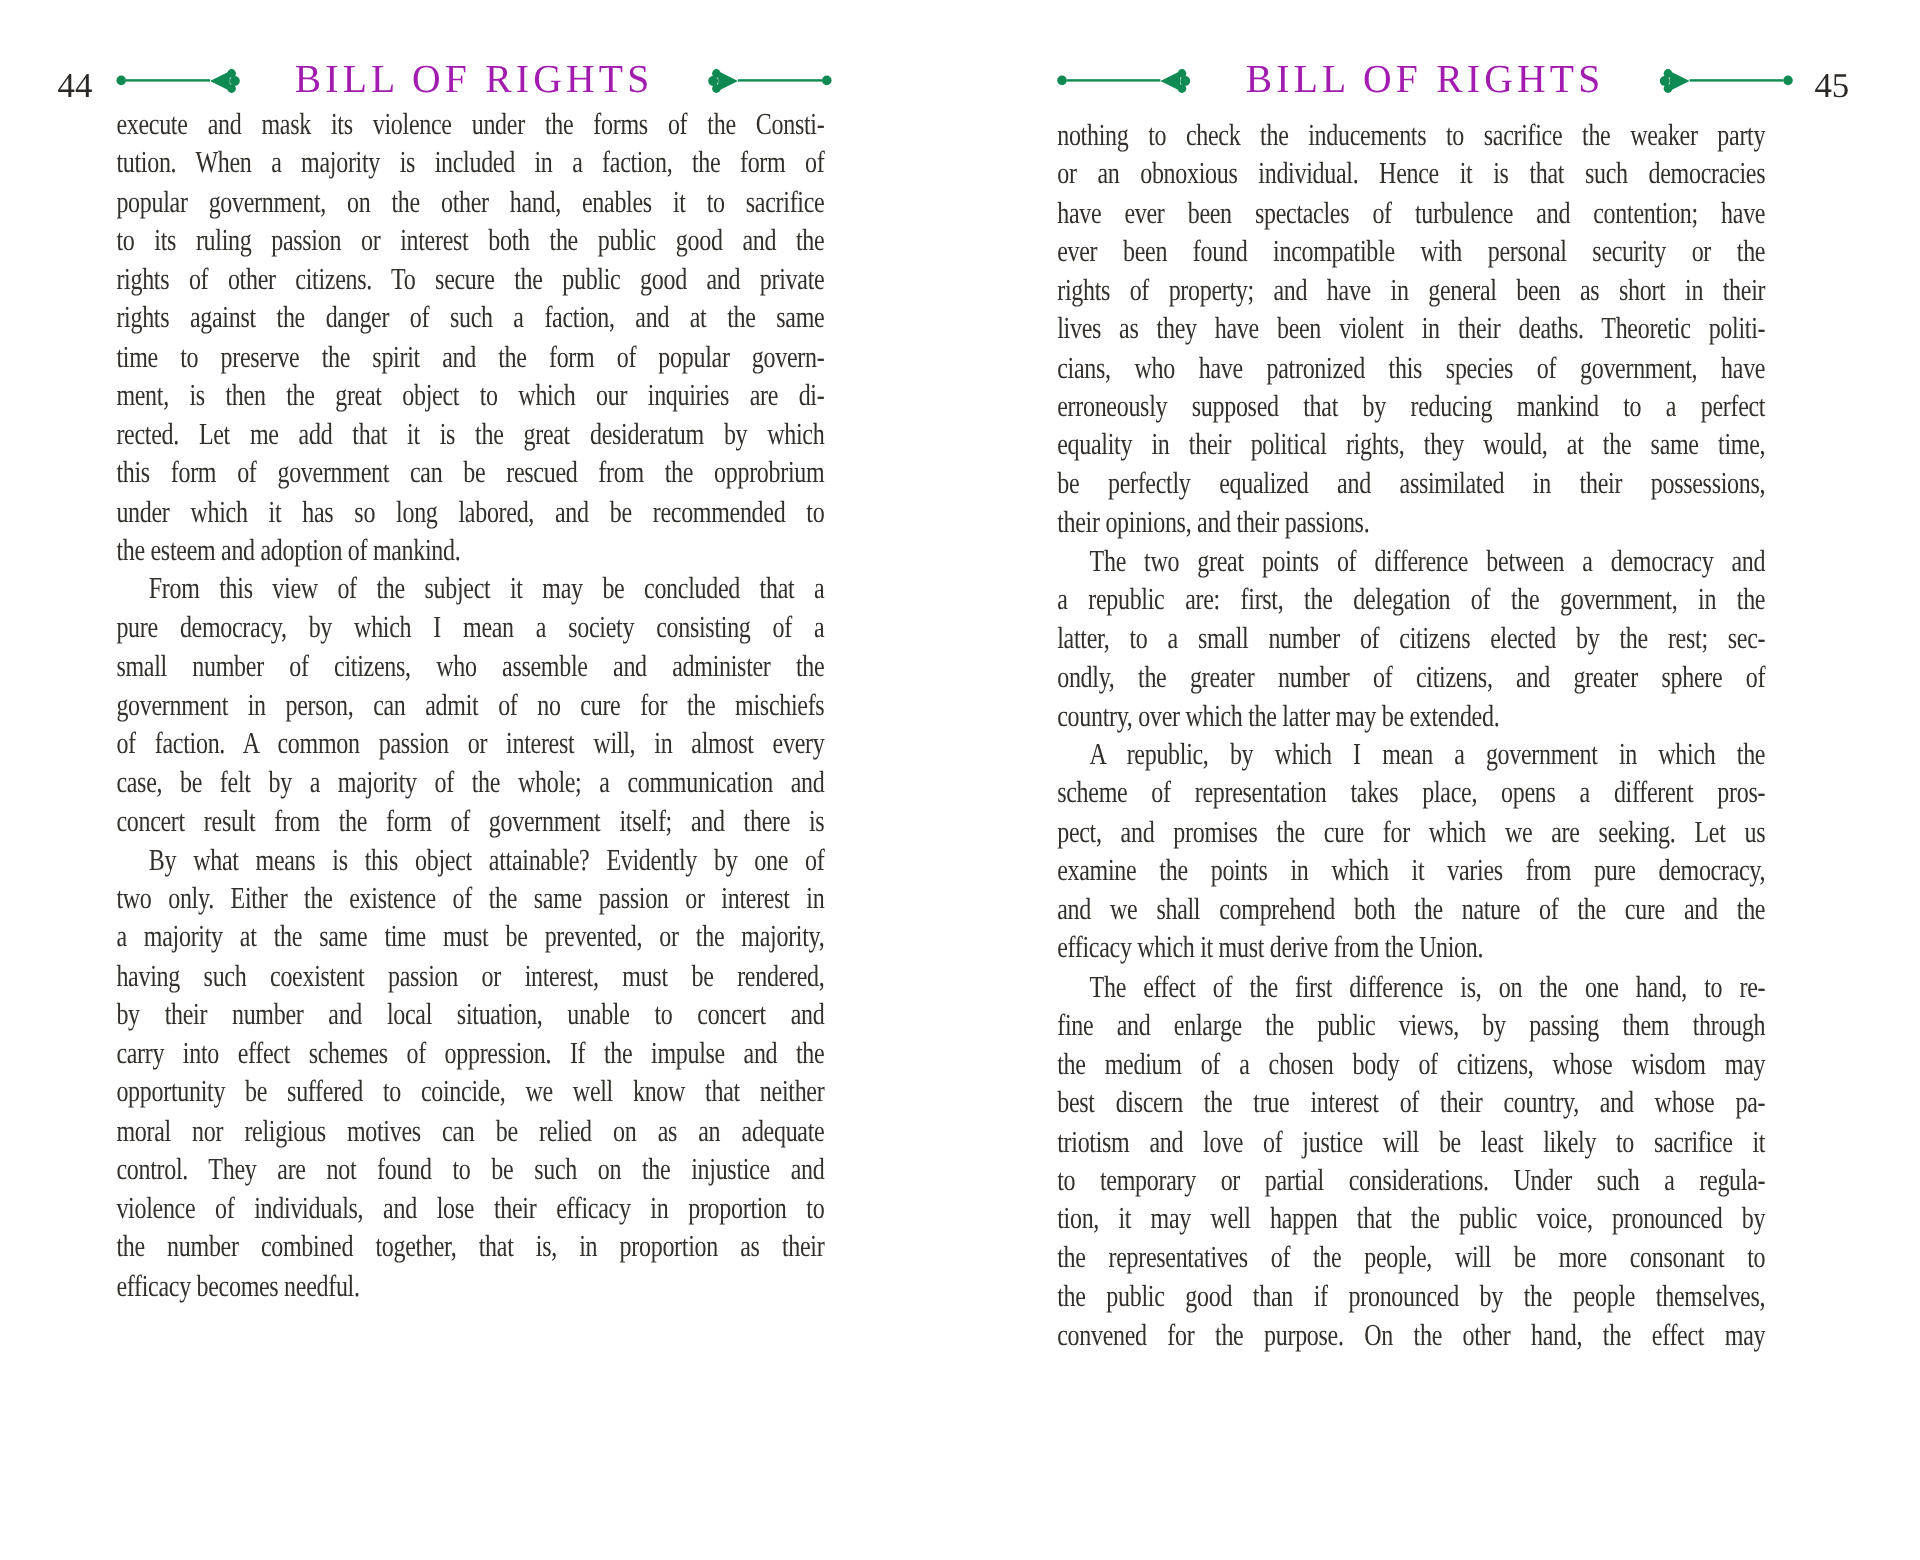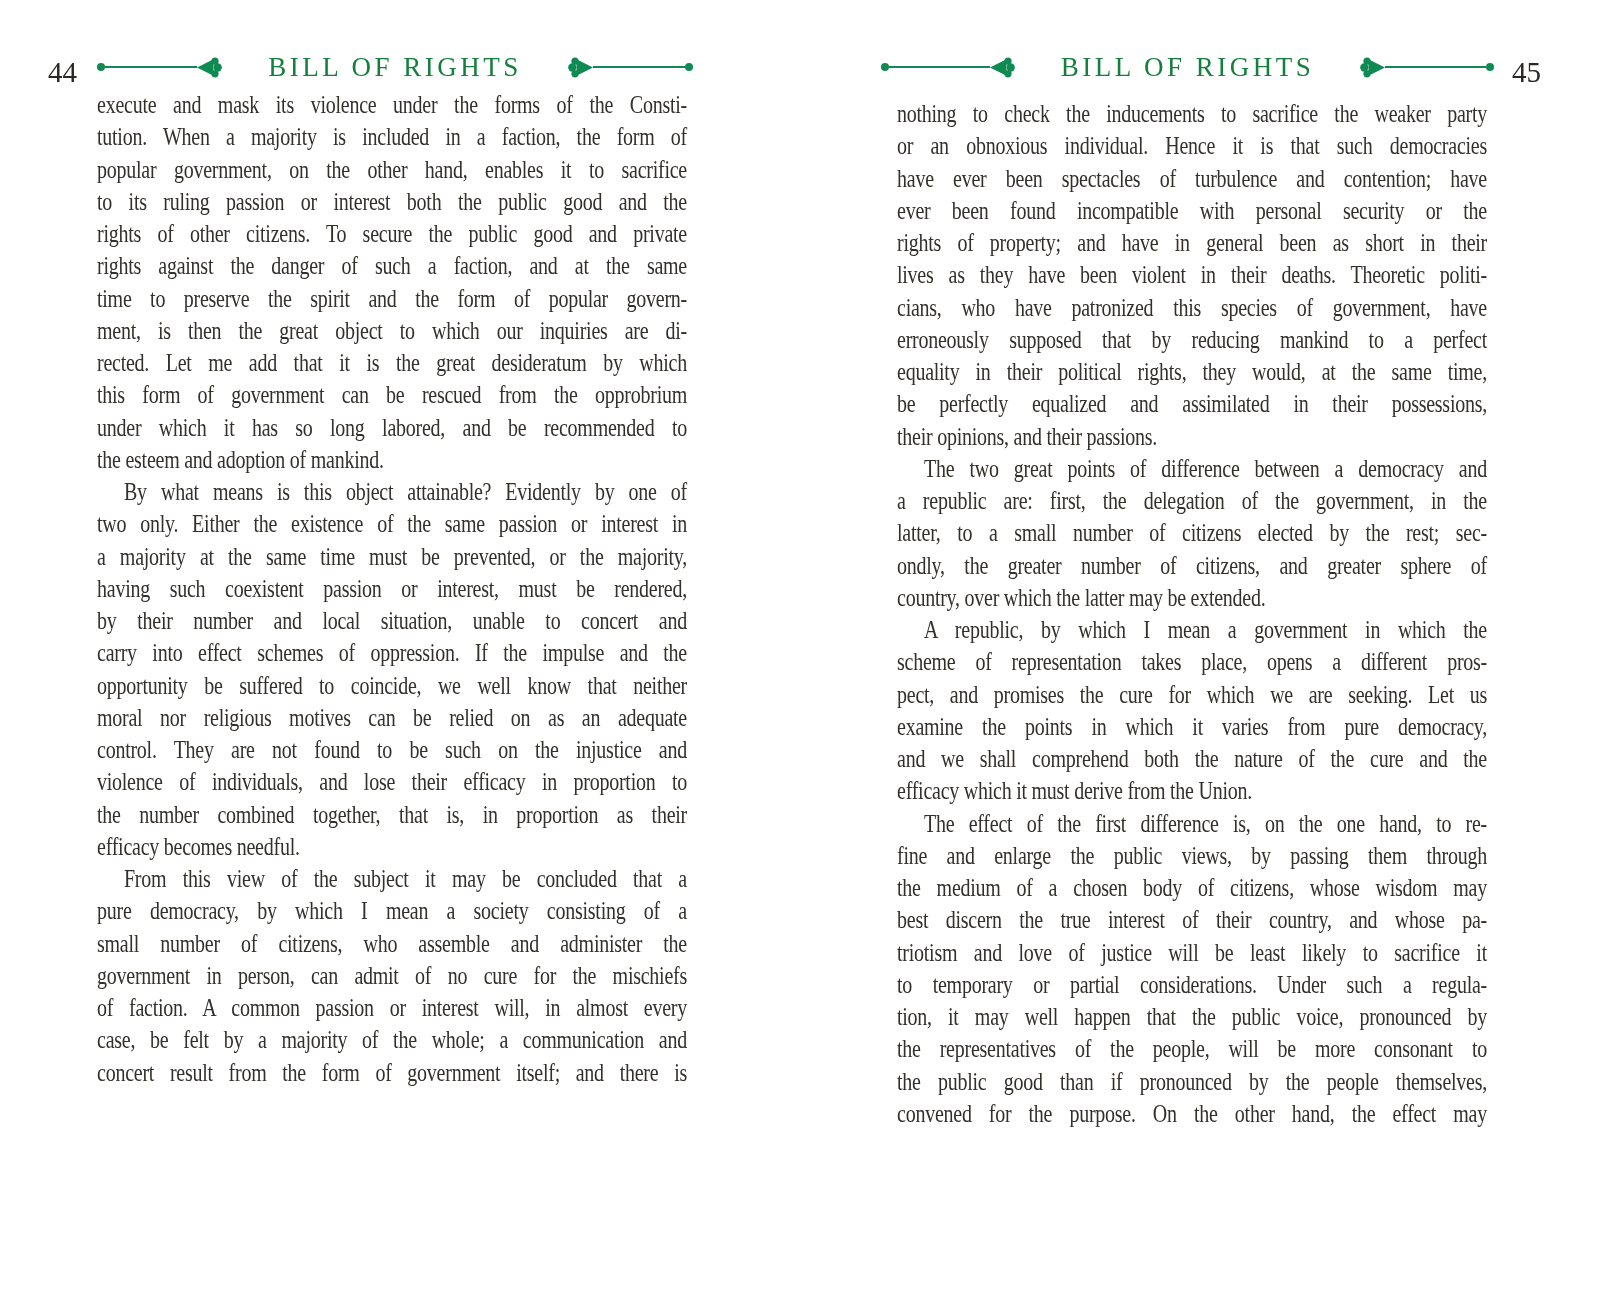--- a/index.html
+++ b/index.html
@@ -46,31 +46,31 @@
     flex: 0 0 auto;
     width: 8px; height: 8px;
     border-radius: 50%;
     background: #0f8a52;
   }
   .fleuron { flex: 0 0 auto; display: block; }
   .fleuron.flip { transform: scaleX(-1); }
 
   .header-title {
     flex: 0 0 auto;
-    font-size: 27px;
+    font-size: 33px;
     letter-spacing: 3.5px;
-    color: #15803d;
+    color: #a21caf;
     padding: 0 44px;
     white-space: nowrap;
     line-height: 1;
   }
 
   .page-body { width: 590px; }
   #page-left  .page-body { margin-left: 49px; }
-  #page-right .page-body { margin-left: 16px;    margin-top: 9px;  }
+  #page-right .page-body { margin-left: 0;    margin-top: 9px;  }
 
   .para { margin: 0; }
   .line {
     height: 32.25px;
     line-height: 32.25px;
     font-size: 20px;
     letter-spacing: -0.25px;
     text-align: justify;
     text-align-last: justify;
     white-space: nowrap;
@@ -119,42 +119,42 @@
           <div class="line">rights of other citizens. To secure the public good and private</div>
           <div class="line">rights against the danger of such a faction, and at the same</div>
           <div class="line">time to preserve the spirit and the form of popular govern-</div>
           <div class="line">ment, is then the great object to which our inquiries are di-</div>
           <div class="line">rected. Let me add that it is the great desideratum by which</div>
           <div class="line">this form of government can be rescued from the opprobrium</div>
           <div class="line">under which it has so long labored, and be recommended to</div>
           <div class="line flush-left">the esteem and adoption of mankind.</div>
         </div>
         <div class="para">
+          <div class="line indent">From this view of the subject it may be concluded that a</div>
+          <div class="line">pure democracy, by which I mean a society consisting of a</div>
+          <div class="line">small number of citizens, who assemble and administer the</div>
+          <div class="line">government in person, can admit of no cure for the mischiefs</div>
+          <div class="line">of faction. A common passion or interest will, in almost every</div>
+          <div class="line">case, be felt by a majority of the whole; a communication and</div>
+          <div class="line">concert result from the form of government itself; and there is</div>
+        </div>
+        <div class="para">
           <div class="line indent">By what means is this object attainable? Evidently by one of</div>
           <div class="line">two only. Either the existence of the same passion or interest in</div>
           <div class="line">a majority at the same time must be prevented, or the majority,</div>
           <div class="line">having such coexistent passion or interest, must be rendered,</div>
           <div class="line">by their number and local situation, unable to concert and</div>
           <div class="line">carry into effect schemes of oppression. If the impulse and the</div>
           <div class="line">opportunity be suffered to coincide, we well know that neither</div>
           <div class="line">moral nor religious motives can be relied on as an adequate</div>
           <div class="line">control. They are not found to be such on the injustice and</div>
           <div class="line">violence of individuals, and lose their efficacy in proportion to</div>
           <div class="line">the number combined together, that is, in proportion as their</div>
           <div class="line flush-left">efficacy becomes needful.</div>
         </div>
-        <div class="para">
-          <div class="line indent">From this view of the subject it may be concluded that a</div>
-          <div class="line">pure democracy, by which I mean a society consisting of a</div>
-          <div class="line">small number of citizens, who assemble and administer the</div>
-          <div class="line">government in person, can admit of no cure for the mischiefs</div>
-          <div class="line">of faction. A common passion or interest will, in almost every</div>
-          <div class="line">case, be felt by a majority of the whole; a communication and</div>
-          <div class="line">concert result from the form of government itself; and there is</div>
-        </div>
       </div>
   </section>
 
   <section class="page" id="page-right">
     <div class="page-header">
       <span class="rule-dot"></span>
       <span class="rule-line"></span>
       <svg class="fleuron" width="27" height="25" viewBox="0 0 30 26">
         <g fill="#0f8a52">
           <path d="M0 13 L20 3 Q18.2 8 18.2 13 Q18.2 18 20 23 Z"></path>

